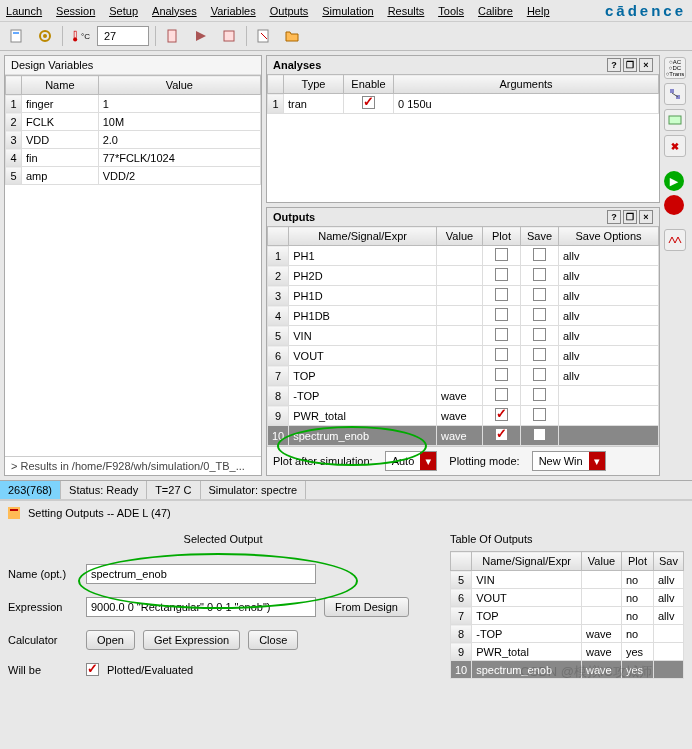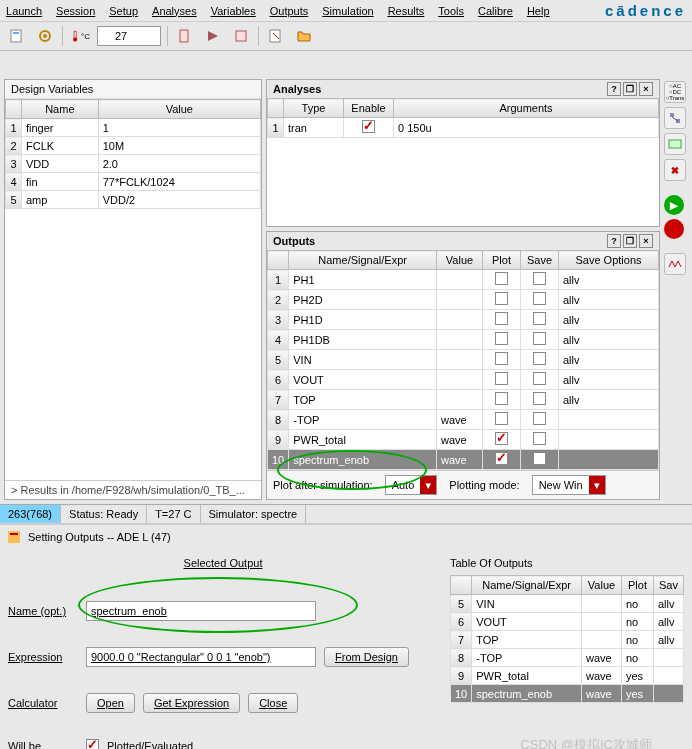--- a/index.html
+++ b/index.html
@@ -3,22 +3,22 @@
 <meta charset="utf-8">
 <style>
 * { box-sizing: border-box; font-family: "Helvetica", "Arial", sans-serif; font-size: 11px; }
 body { margin: 0; background: #e8e8e8; width: 692px; }
 .menubar { background: #e8e8e8; padding: 2px 6px; display: flex; gap: 14px; border-bottom: 1px solid #ccc; align-items: center; }
 .menubar .menu-item { color: #000; cursor: default; text-decoration: underline; }
 .menubar .menu-item .ul { text-decoration: underline; }
 .brand { margin-left: auto; font-weight: bold; letter-spacing: 3px; color: #0369a1; font-size: 15px; }
 .toolbar { background: #e8e8e8; padding: 3px 6px; display: flex; gap: 6px; align-items: center; border-bottom: 1px solid #bbb; }
 .tb-btn { width: 22px; height: 22px; display: flex; align-items: center; justify-content: center; border: 1px solid transparent; border-radius: 3px; }
-.temp-field { width: 64px; height: 20px; background: #fff; border: 1px solid #999; padding: 0 17px; }
-.main-split { display: flex; gap: 4px; padding: 4px; margin-top: 24px; }
+.temp-field { width: 52px; height: 20px; background: #fff; border: 1px solid #999; padding: 0 6px; }
+.main-split { display: flex; gap: 4px; padding: 4px; }
 .left-panel { width: 258px; background: #fff; border: 1px solid #aaa; display: flex; flex-direction: column; }
 .panel-title { padding: 3px 6px; font-size: 11px; border-bottom: 1px solid #ddd; background: #f5f5f5; }
 .right-panel { flex: 1; display: flex; flex-direction: column; gap: 4px; }
 .right-strip { width: 24px; display: flex; flex-direction: column; gap: 4px; padding-top: 2px; }
 .strip-btn { width: 22px; height: 22px; border: 1px solid #bbb; border-radius: 3px; background: #f0f0f0; display: flex; align-items: center; justify-content: center; font-size: 10px; }
 .section { background: #fff; border: 1px solid #aaa; display: flex; flex-direction: column; }
 .section-hdr { background: #e8e8e8; padding: 2px 6px; font-weight: bold; display: flex; align-items: center; }
 .section-hdr .hdr-icons { margin-left: auto; display: flex; gap: 2px; }
 .hdr-icon { width: 14px; height: 14px; border: 1px solid #888; font-size: 9px; display: flex; align-items: center; justify-content: center; }
 table.grid { border-collapse: collapse; width: 100%; }
@@ -33,21 +33,21 @@
 .bottom-controls { display: flex; gap: 12px; align-items: center; padding: 4px 6px; background: #f5f5f5; border-top: 1px solid #ccc; }
 .dropdown { display: inline-flex; border: 1px solid #999; background: #fff; height: 20px; align-items: center; }
 .dropdown span { padding: 0 6px; }
 .dropdown .dd-arrow { background: #b00; color: #fff; width: 16px; text-align: center; height: 100%; display: flex; align-items: center; justify-content: center; }
 .status-line { padding: 3px 6px; color: #444; border-top: 1px solid #ccc; }
 .statusbar { display: flex; background: #e8e8e8; border-top: 1px solid #aaa; }
 .statusbar .cell { padding: 3px 8px; border-right: 1px solid #bbb; }
 .statusbar .cell.hl { background: #7dd3fc; }
 .dialog-title { background: #e8e8e8; padding: 4px 6px; display: flex; align-items: center; gap: 6px; border-top: 2px solid #ccc; }
 .dialog-body { display: flex; padding: 8px; gap: 12px; background: #e8e8e8; }
-.form-col { flex: 1; display: flex; flex-direction: column; gap: 26px; text-decoration: underline; }
+.form-col { flex: 1; display: flex; flex-direction: column; gap: 13px; }
 .form-row { display: flex; align-items: center; gap: 8px; }
 .form-row label { width: 70px; }
 .text-input { background: #fff; border: 1px solid #999; padding: 2px 4px; height: 20px; }
 .btn { background: linear-gradient(#f8f8f8,#ddd); border: 1px solid #999; border-radius: 3px; padding: 3px 10px; }
 .table-col { width: 234px; }
 .section-label { text-align: center; padding-bottom: 6px; }
 .ellipse { position: absolute; border: 2px solid #0a0; border-radius: 50%; pointer-events: none; }
 .watermark { position: absolute; right: 40px; bottom: 6px; color: rgba(0,0,0,0.18); font-size: 13px; }
 .icon-svg { width: 16px; height: 16px; }
 .play-btn { width: 20px; height: 20px; border-radius: 10px; background: #0a0; color: #fff; display: flex; align-items: center; justify-content: center; }

